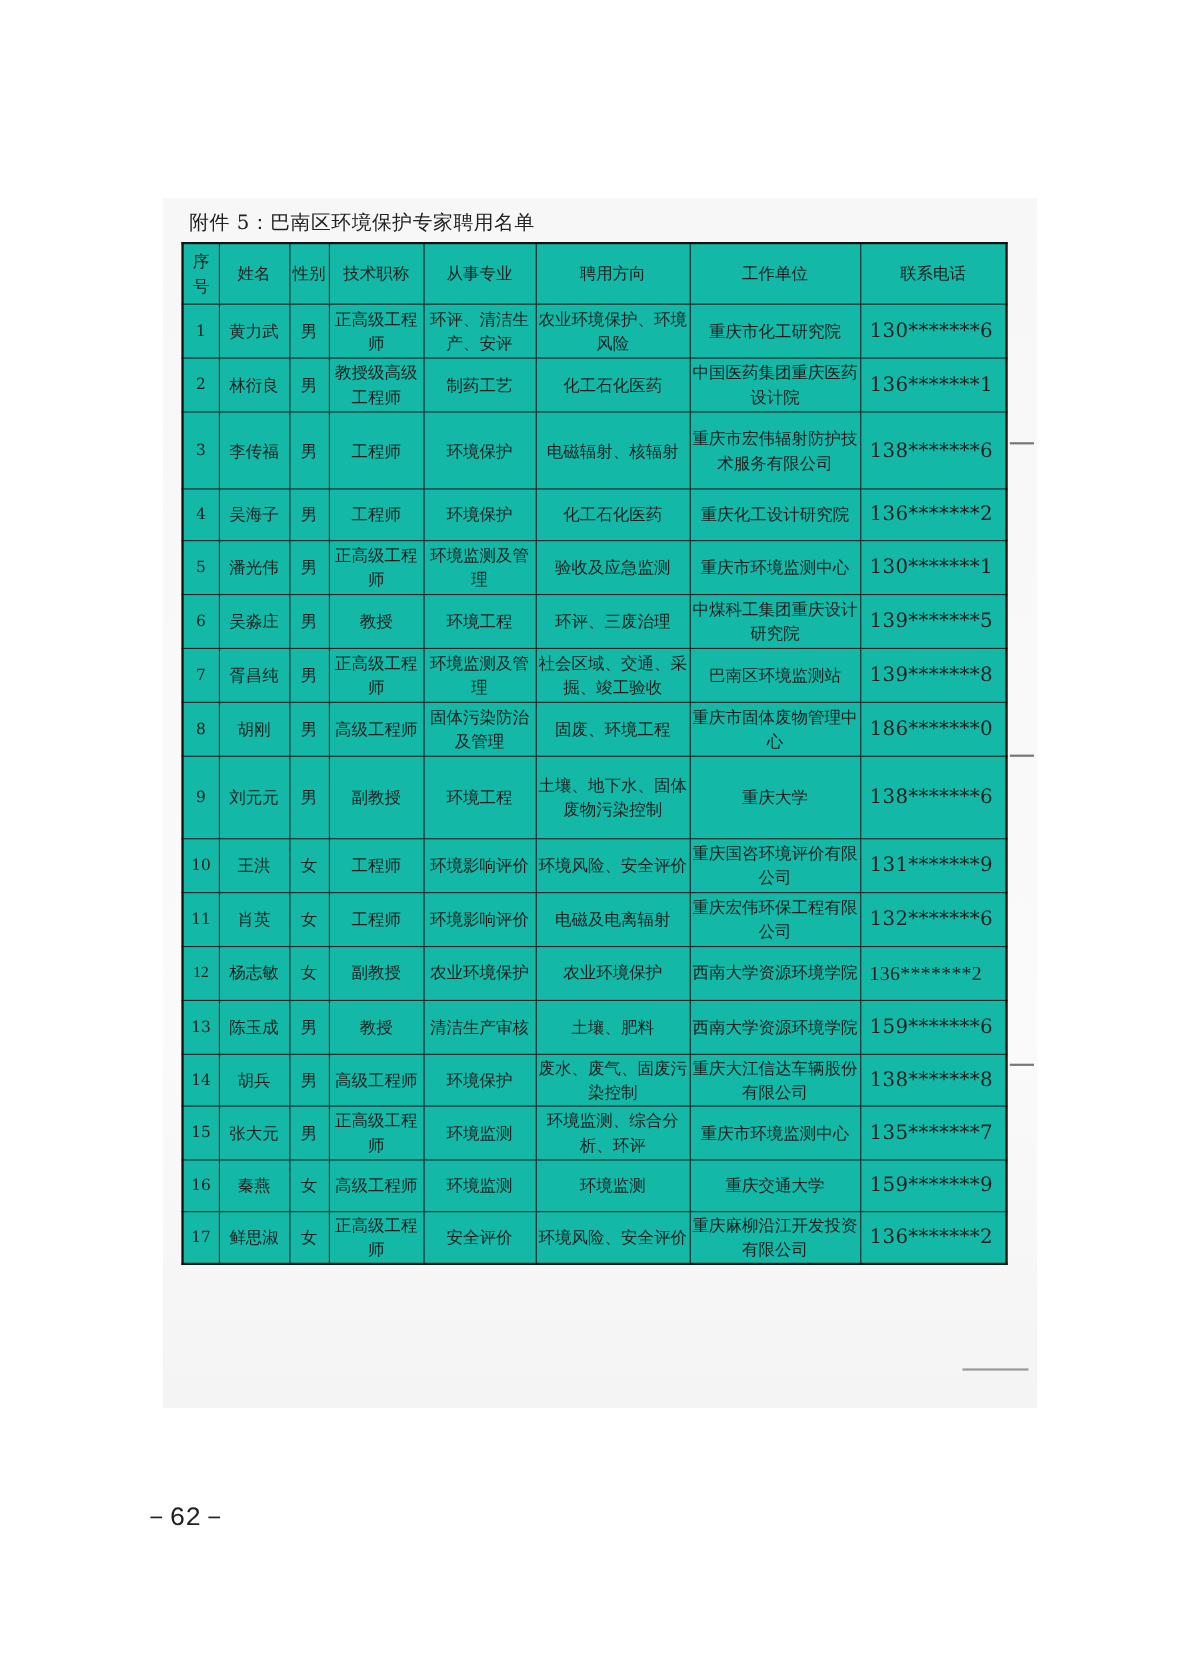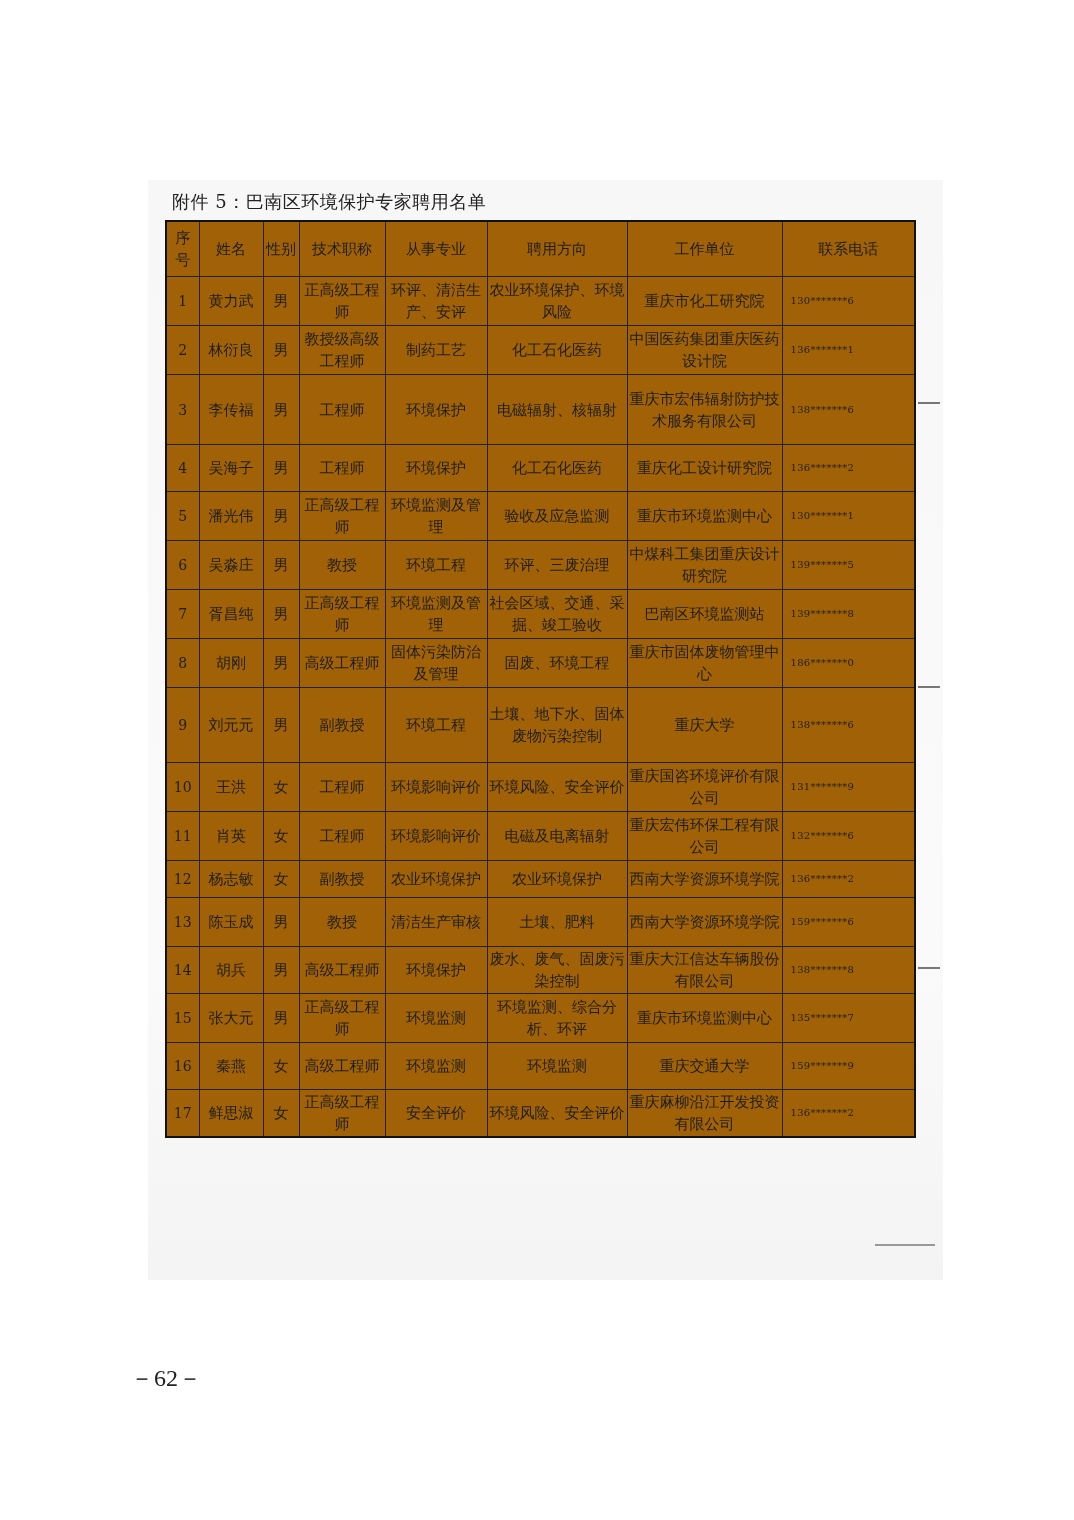--- a/index.html
+++ b/index.html
@@ -2,30 +2,30 @@
 <html><head>
 <meta charset="utf-8">
 <style>
   html, body { margin:0; padding:0; background:#ffffff; }
   body { width:1074px; height:1520px; position:relative; overflow:hidden;
          font-family:"DejaVu Serif", "Liberation Serif", serif; color:#1a1a1a; }
   .scan { position:absolute; left:148px; top:180px; width:795px; height:1100px;
           background:linear-gradient(180deg,#f7f7f7 0%,#fafafa 70%,#f4f4f4 100%); }
   .title { position:absolute; left:172px; top:190px; font-size:18px; letter-spacing:0.5px; color:#222; }
   table { position:absolute; left:165px; top:220px; width:749px; border-collapse:collapse;
-          table-layout:fixed; background:#a16207; }
+          table-layout:fixed; background:#14b8a6; }
   td, th { border:1.5px solid #222; text-align:center; vertical-align:middle;
            font-size:15px; line-height:22px; padding:1px 2px; font-weight:normal; color:#1e1e1e; }
   th { height:52px; }
   table { border:2px solid #111; }
   col.c1{width:33px} col.c2{width:64px} col.c3{width:36px} col.c4{width:86px}
   col.c5{width:102px} col.c6{width:140px} col.c7{width:155px} col.c8{width:133px}
   td.num{font-size:14px}
-  td.phone{font-size:10px; letter-spacing:0.3px; text-align:left; padding-left:8px}
-  .pagenum { position:absolute; left:130px; top:1362px; font-size:24px; font-family:Liberation Serif, serif; color:#222; }
+  td.phone{font-size:18px; letter-spacing:0.3px; text-align:left; padding-left:8px}
+  .pagenum { position:absolute; left:130px; top:1362px; font-size:24px; font-family:Liberation Mono, monospace; color:#222; }
   .mark { position:absolute; height:2px; background:#777; }
 </style>
 </head>
 <body>
 
 <div class="scan"></div>
 <div class="mark" style="left:918px;top:402px;width:22px;"></div>
 <div class="mark" style="left:918px;top:686px;width:22px;"></div>
 <div class="mark" style="left:918px;top:967px;width:22px;"></div>
 <div class="mark" style="left:875px;top:1244px;width:60px;background:#999;"></div>
@@ -159,21 +159,21 @@
       <tr style="height: 49px;">
         <td class="num">11</td>
         <td>肖英</td>
         <td>女</td>
         <td>工程师</td>
         <td>环境影响评价</td>
         <td>电磁及电离辐射</td>
         <td>重庆宏伟环保工程有限公司</td>
         <td class="phone">132*******6</td>
       </tr>
-      <tr style="height: 37px;">
+      <tr style="height: 49px; font-family: Liberation Serif, serif;">
         <td class="num">12</td>
         <td>杨志敏</td>
         <td>女</td>
         <td>副教授</td>
         <td>农业环境保护</td>
         <td>农业环境保护</td>
         <td>西南大学资源环境学院</td>
         <td class="phone">136*******2</td>
       </tr>
       <tr style="height: 49px;">

